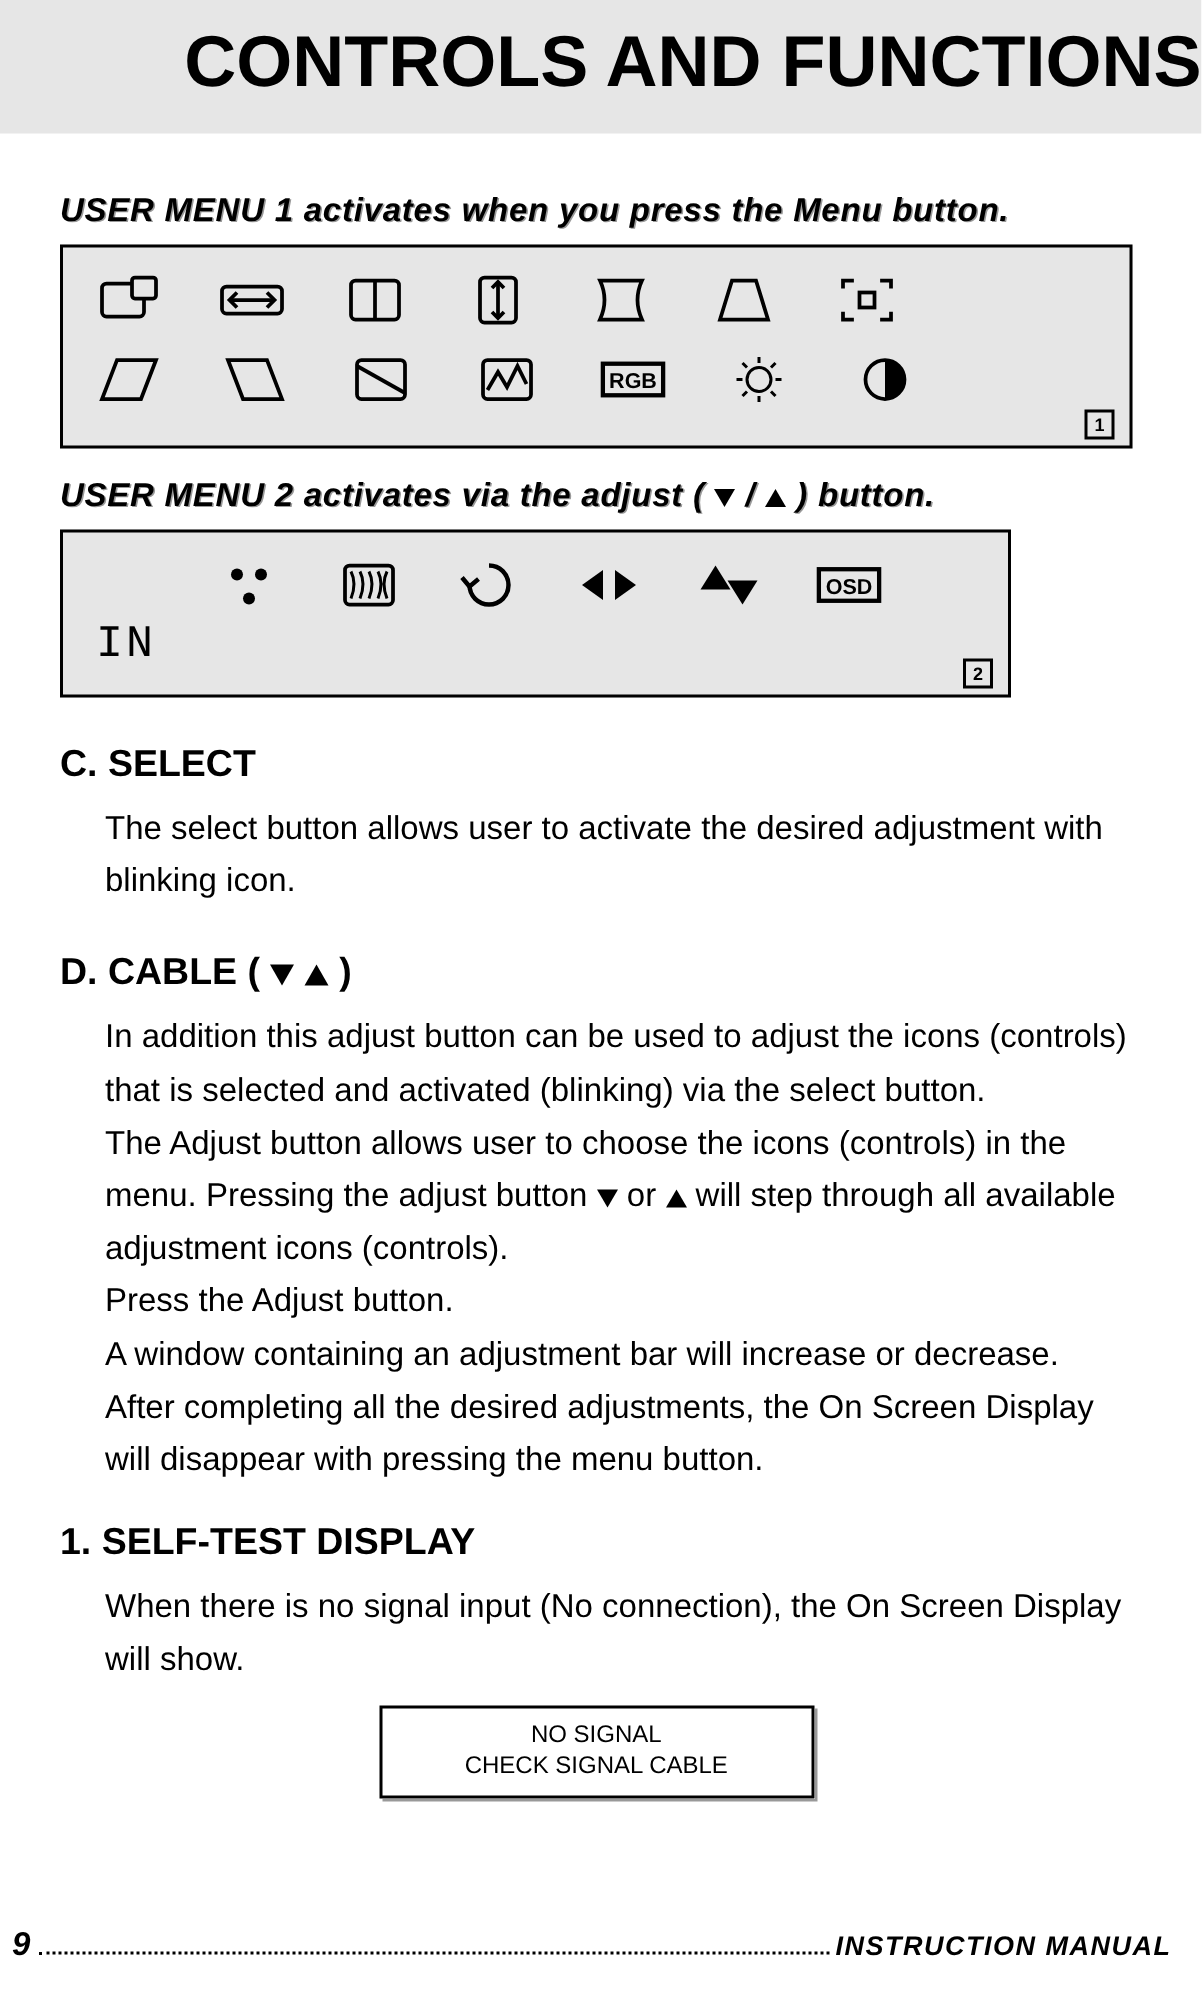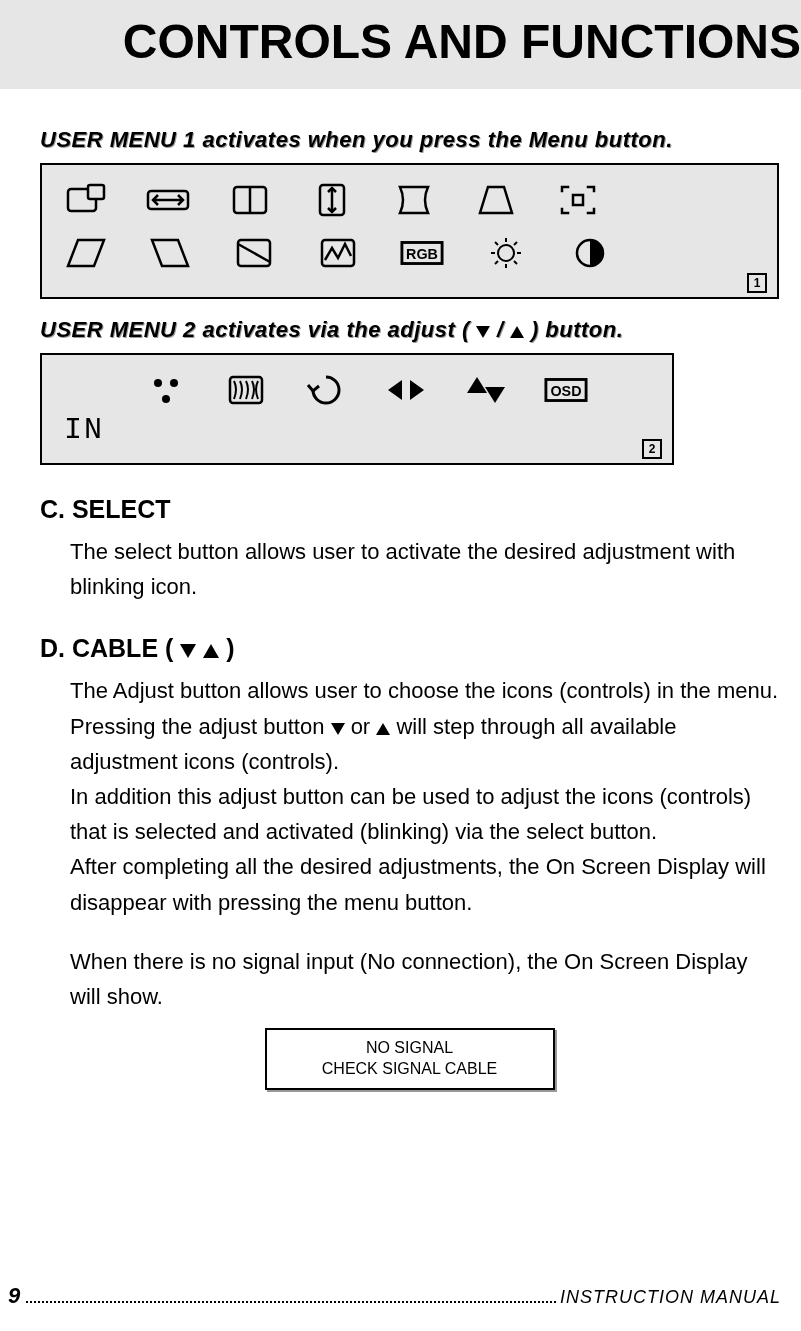--- a/index.html
+++ b/index.html
@@ -19,21 +19,21 @@
   .title-bar h1 {
     font-size: 48px;
     font-family: "Arial Narrow", Arial, sans-serif;
     font-stretch: condensed;
     font-weight: bold;
     letter-spacing: 0px;
     color: #000;
     text-align: right;
   }
   .content {
-    padding: 20px 22px 0 40px;
+    padding: 20px 46px 0 40px;
   }
   .menu-heading {
     font-family: Arial, sans-serif;
     font-weight: bold;
     font-style: italic;
     font-size: 22px;
     color: #000;
     text-shadow: 1px 1px 0 #999;
     margin-top: 18px;
     margin-bottom: 10px;
@@ -132,21 +132,21 @@
     font-style: italic;
     font-size: 22px;
     margin-right: 6px;
   }
   .dots {
     flex: 1;
     border-bottom: 2px dotted #000;
     margin: 0 4px 5px 0;
   }
   .footer-label {
-    font-weight: normal;
+    font-weight: bold;
     font-style: italic;
     font-size: 18px;
     letter-spacing: 1px;
   }
   .tri-down {
     display: inline-block;
     width: 0; height: 0;
     border-left: 8px solid transparent;
     border-right: 8px solid transparent;
     border-top: 14px solid #000;
@@ -344,32 +344,35 @@
     <p>The select button allows user to activate the desired adjustment with blinking icon.</p>
   </div>
 
   <div class="section">
     <div class="section-heading">
       <span>D. CABLE (</span>
       <span class="tri-down"></span>
       <span class="tri-up"></span>
       <span>)</span>
     </div>
+    <p>In addition this adjust button can be used to adjust the icons (controls) that is selected and activated (blinking) via the select button.</p>
     <p>
       <span>The Adjust button allows user to choose the icons (controls) in the menu. Pressing the adjust button </span>
       <span class="tri-down-s"></span>
       <span>or </span>
       <span class="tri-up-s"></span>
       <span>will step through all available adjustment icons (controls).</span>
     </p>
-    <p>In addition this adjust button can be used to adjust the icons (controls) that is selected and activated (blinking) via the select button.</p>
+    <p>Press the Adjust button.</p>
+    <p>A window containing an adjustment bar will increase or decrease.</p>
     <p>After completing all the desired adjustments, the On Screen Display will disappear with pressing the menu button.</p>
   </div>
 
   <div class="section" style="margin-top:24px;">
+    <div class="section-heading">1. SELF-TEST DISPLAY</div>
     <p>When there is no signal input (No connection), the On Screen Display will show.</p>
     <div class="no-signal-box">
       <div>NO SIGNAL</div>
       <div>CHECK SIGNAL CABLE</div>
     </div>
   </div>
 
 </div>
 
 <div class="footer">

